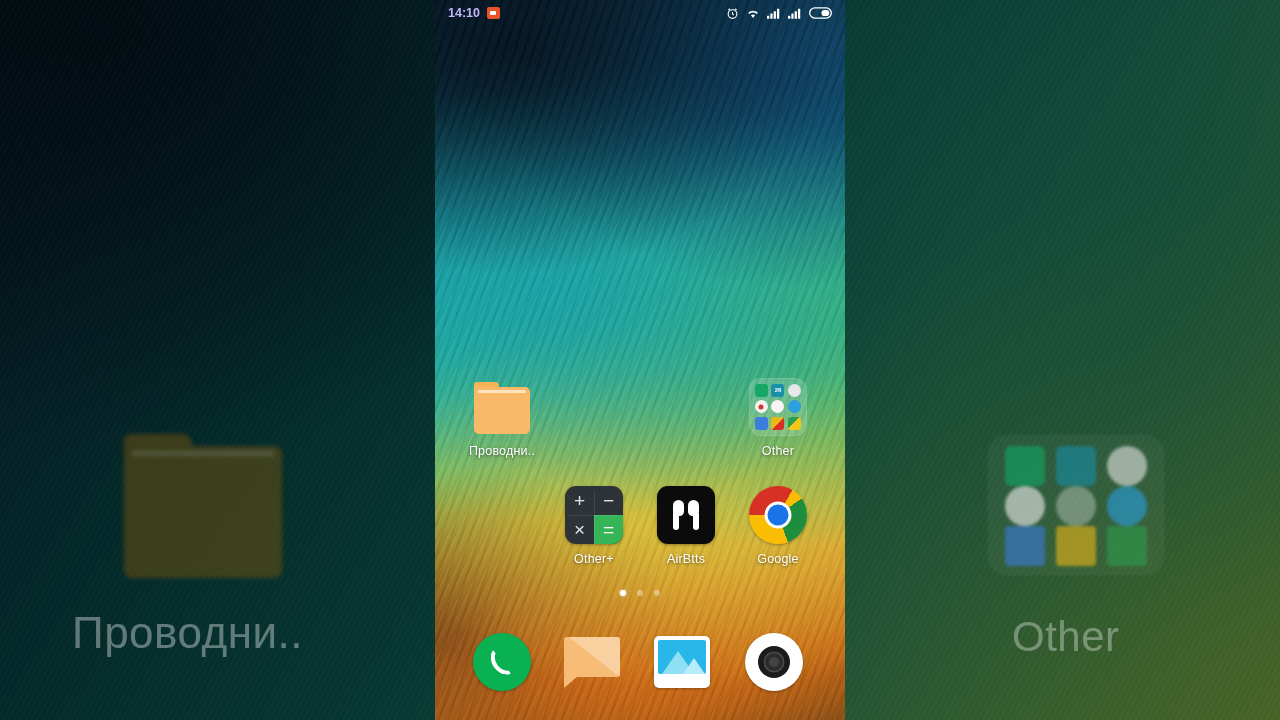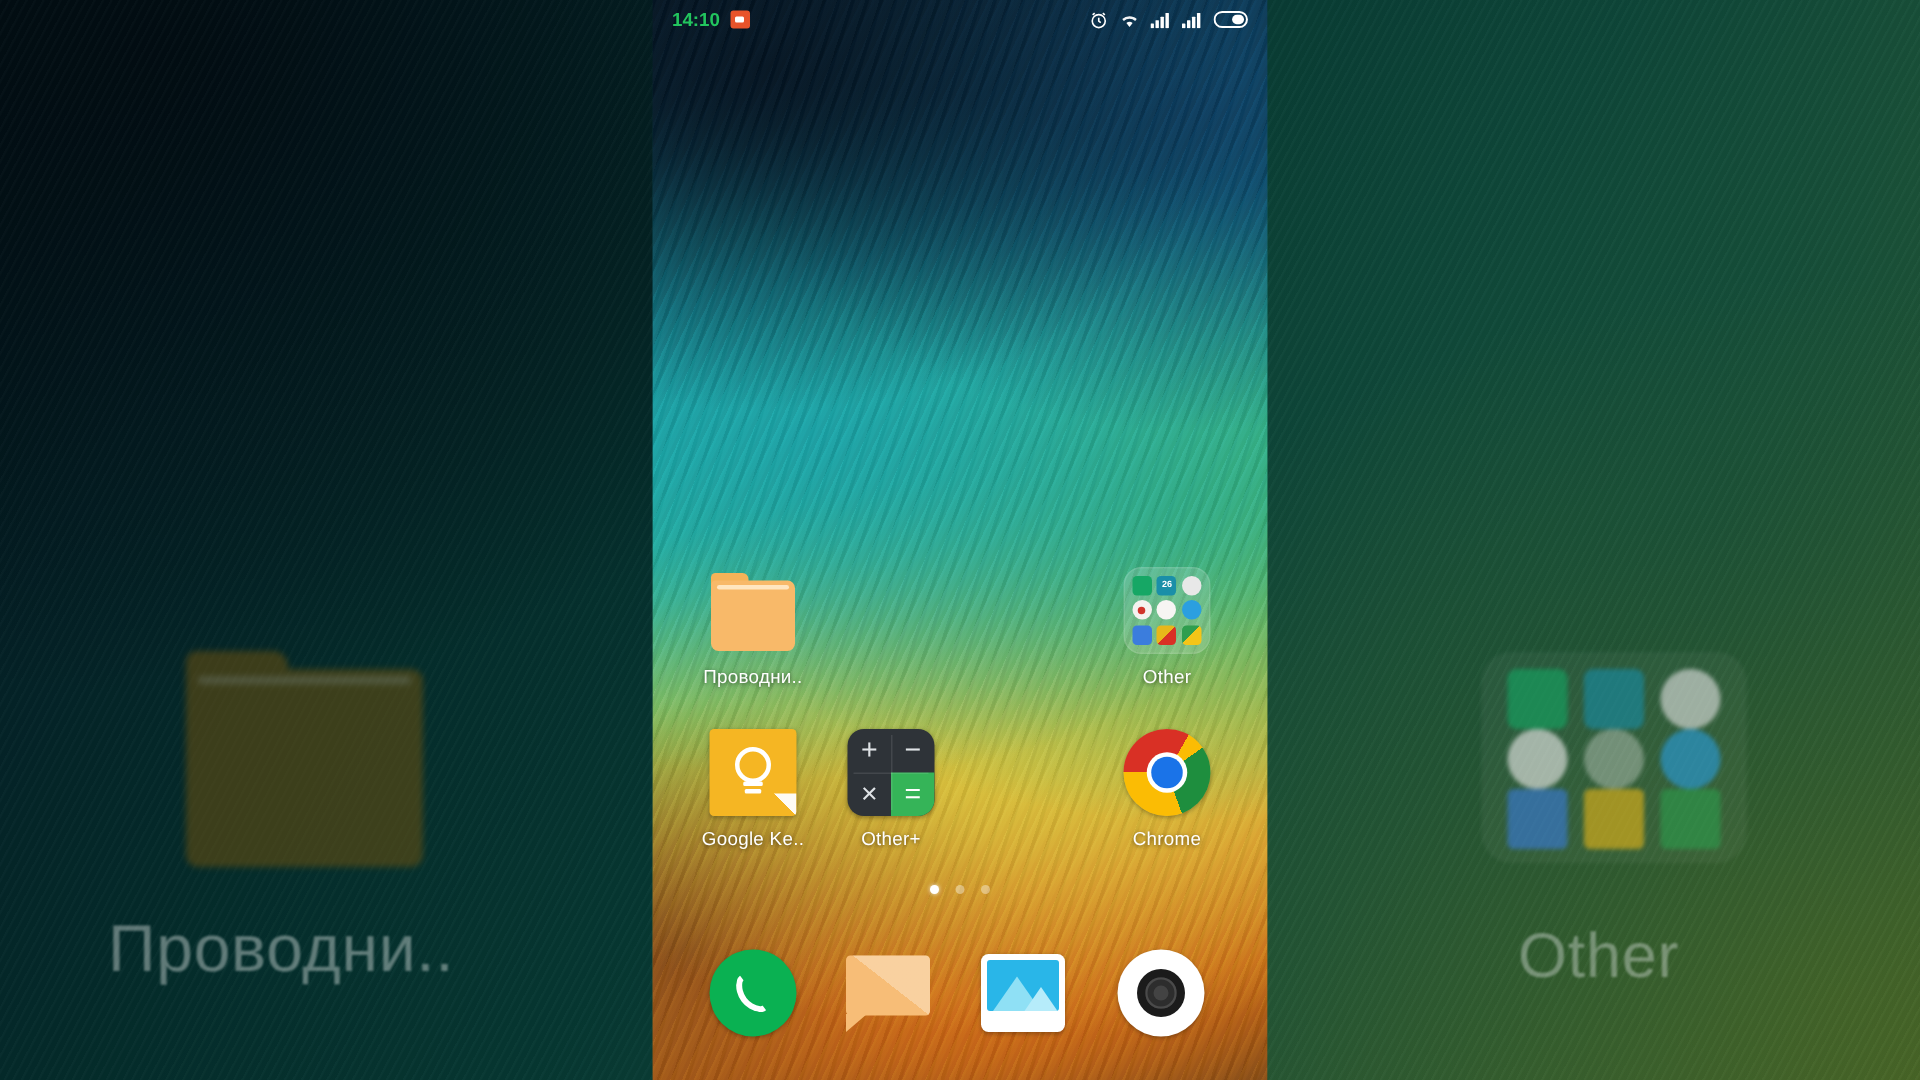--- a/index.html
+++ b/index.html
@@ -103,21 +103,21 @@
     background:repeating-linear-gradient(108deg,
       rgba(0,0,0,0.10) 0px, rgba(0,0,0,0.10) 2px,
       rgba(255,255,255,0.05) 3px, rgba(255,255,255,0.05) 9px);
     opacity:.5;
   }
 
   
   .statusbar {
     position:absolute; left:0; top:0; width:410px; height:26px;
     display:flex; align-items:center; padding:0 13px;
-    color:#22c55e; font-size:12.5px; font-weight:bold; z-index:6;
+    color:#c4b5fd; font-size:12.5px; font-weight:bold; z-index:6;
   }
   .sb-left { display:flex; align-items:center; gap:7px; }
   .sb-right { margin-left:auto; display:flex; align-items:center; gap:7px; }
   .notif-chip { width:13px; height:12px; background:#e8532a; border-radius:2px;
                 display:flex; align-items:center; justify-content:center; }
   .notif-chip i { display:block; width:6px; height:4px; background:#fff; border-radius:1px; }
 
   
   .grid {
     position:absolute; left:0; top:0; width:410px; height:720px; z-index:5;
@@ -366,55 +366,55 @@
             <div class="mini" style="background:#f7f5f3"></div>
             <div class="mini" style="background:#2b9fe0"></div>
             <div class="mini sq" style="background:#3b7ddd"></div>
             <div class="mini sq" style="background:linear-gradient(135deg,#e8b71a 0 50%,#d93025 50% 100%)"></div>
             <div class="mini sq" style="background:linear-gradient(135deg,#2f9e4f 0 45%,#f5c518 45% 100%)"></div>
           </div>
         </div>
         <div class="cell-label">Other</div>
       </div>
 
-      <div class="cell" style="left:21px; top:486px;">
-        <div class="icon-wrap">
-          <div class="ic-keep">
-            <div class="bulb"></div>
-            <div class="neck"></div>
-            <div class="neck2"></div>
-            <div class="corner"></div>
-          </div>
-        </div>
-        <div class="cell-label">Google Ke..</div>
-      </div>
 
       <div class="cell" style="left:113px; top:486px;">
         <div class="icon-wrap">
           <div class="ic-calc">
             <div class="q q1">+</div>
             <div class="q q2">−</div>
             <div class="q q3">×</div>
             <div class="q q4">=</div>
             <div class="sepv"></div>
             <div class="seph"></div>
           </div>
         </div>
         <div class="cell-label">Other+</div>
       </div>
 
+      <div class="cell" style="left:205px; top:486px;">
+        <div class="icon-wrap">
+          <div class="ic-air">
+            <div class="pod l"></div>
+            <div class="pod r"></div>
+            <div class="stem l"></div>
+            <div class="stem r"></div>
+          </div>
+        </div>
+        <div class="cell-label">AirBtts</div>
+      </div>
 
       <div class="cell" style="left:297px; top:486px;">
         <div class="icon-wrap">
           <div class="ic-chrome">
             <div class="white"></div>
             <div class="blue"></div>
           </div>
         </div>
-        <div class="cell-label">Chrome</div>
+        <div class="cell-label">Google</div>
       </div>
     </div>
 
     <div class="dots">
       <div class="dot on"></div>
       <div class="dot"></div>
       <div class="dot"></div>
     </div>
 
     <div class="dock">

